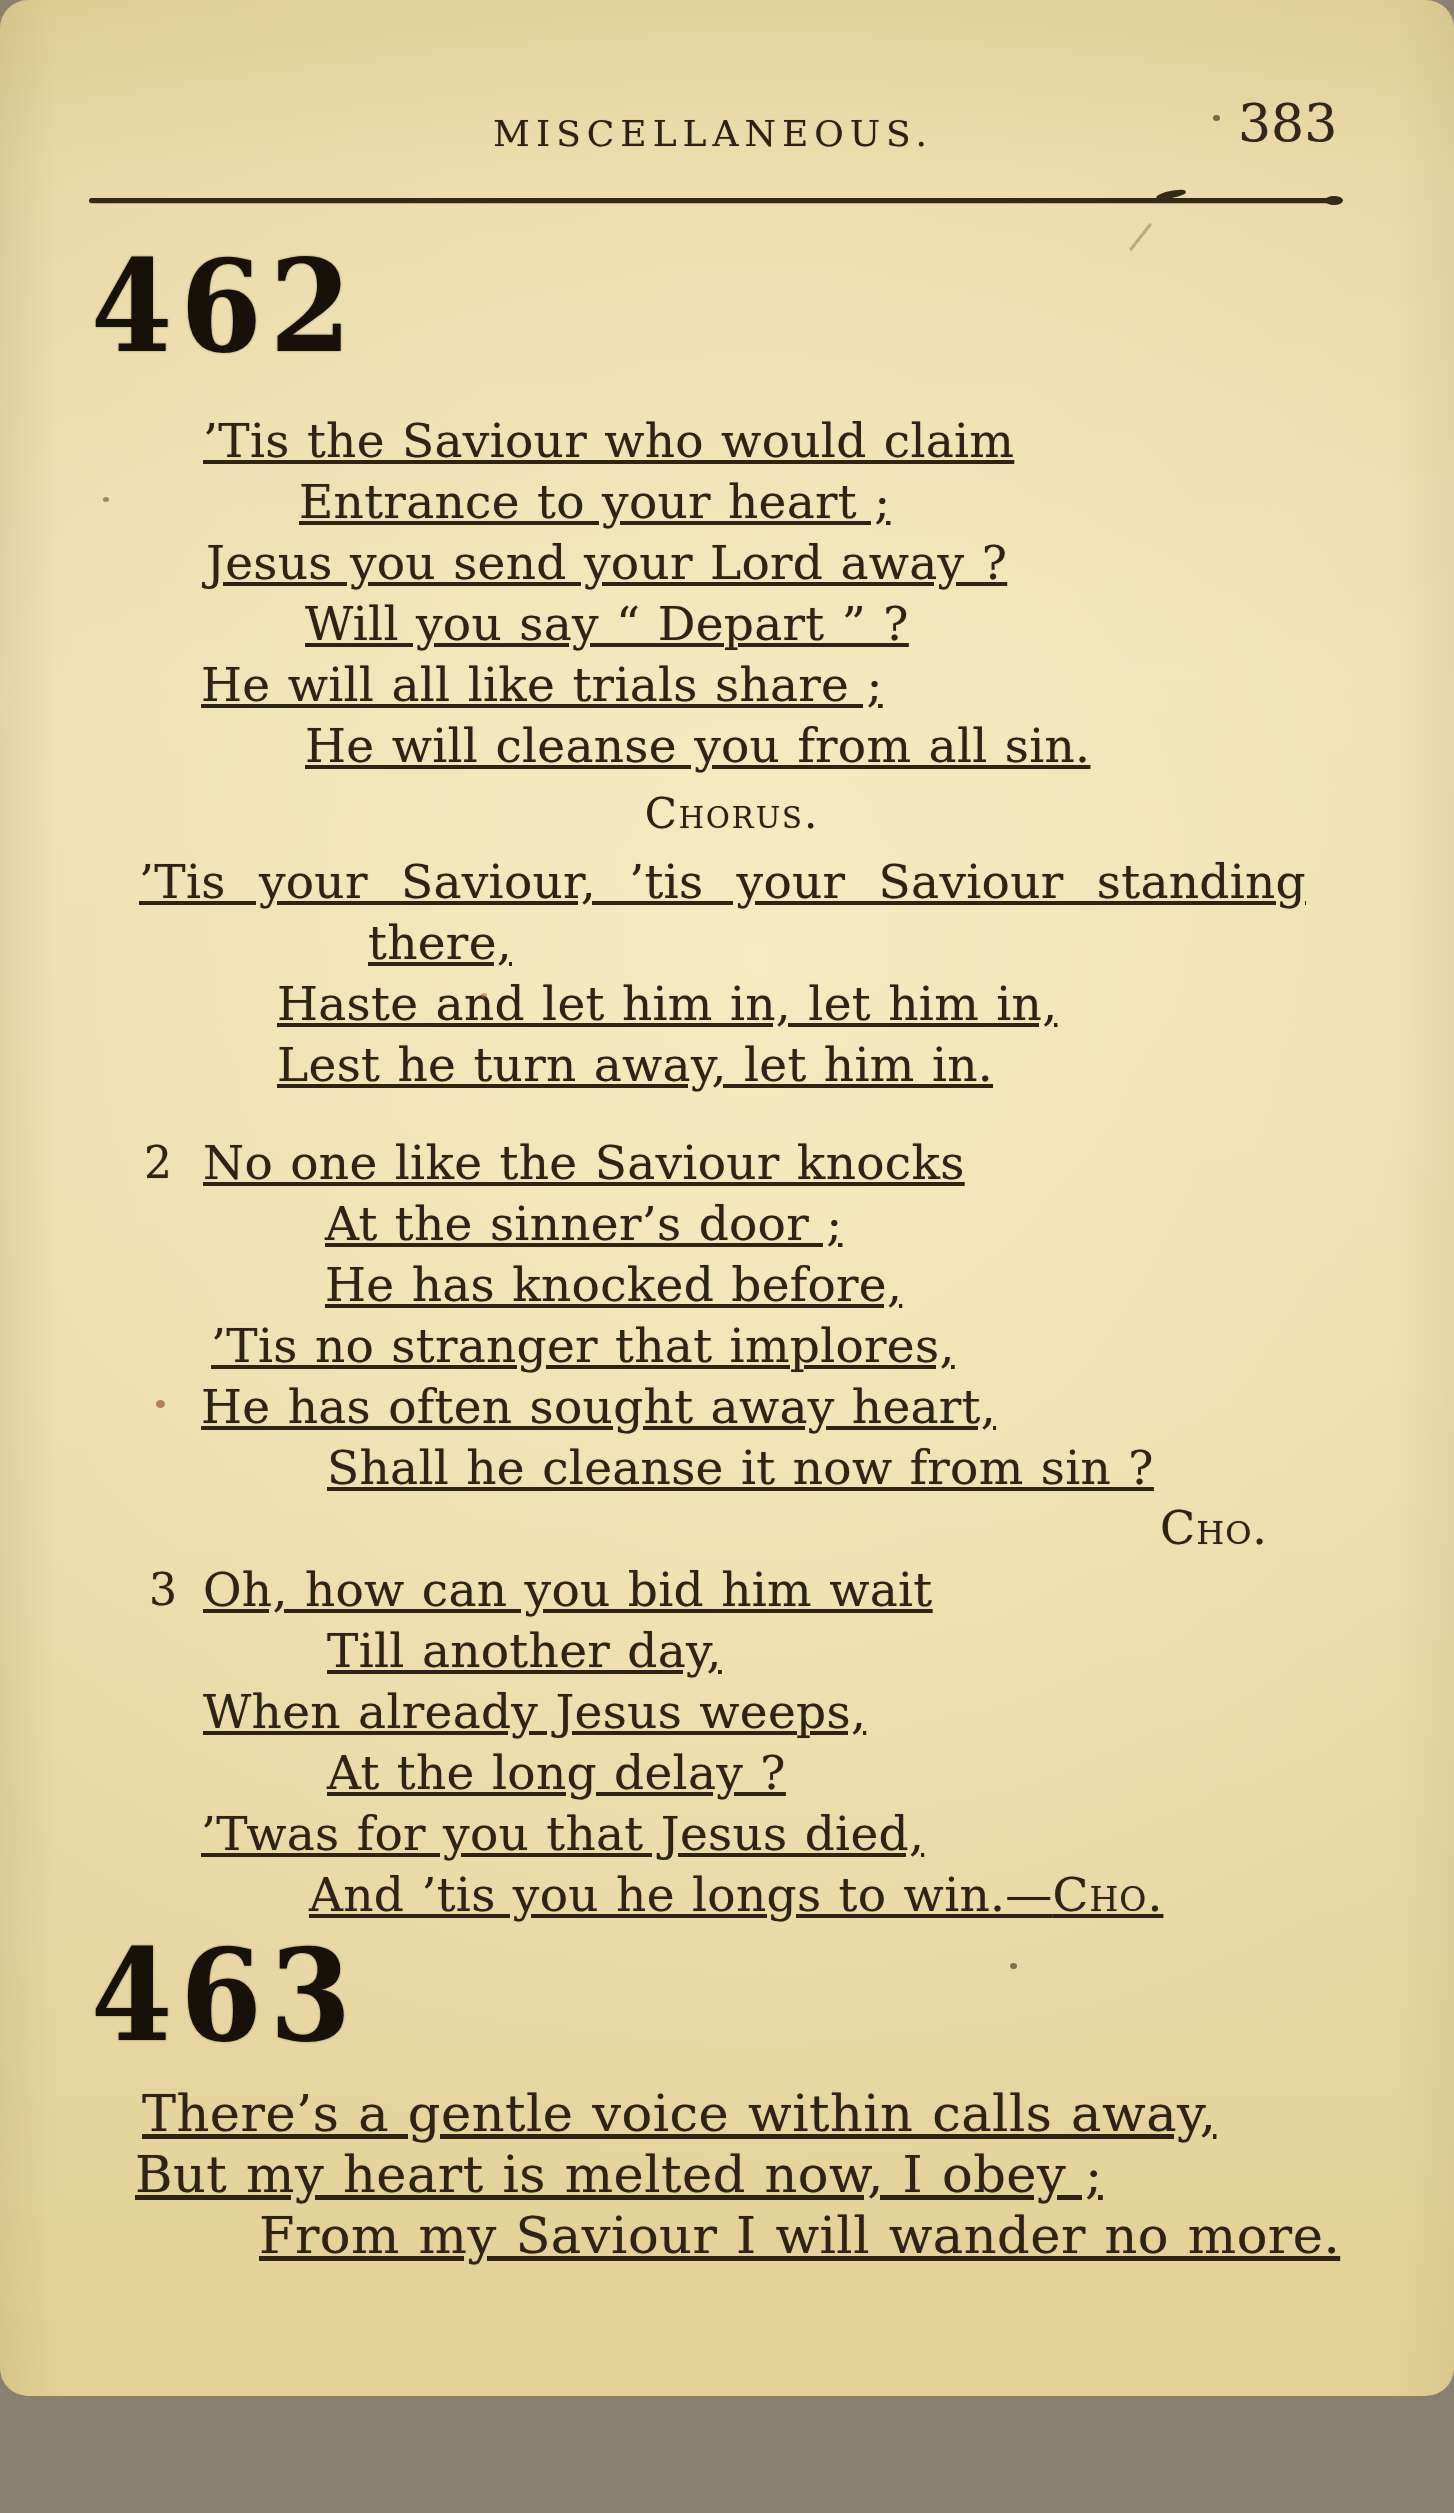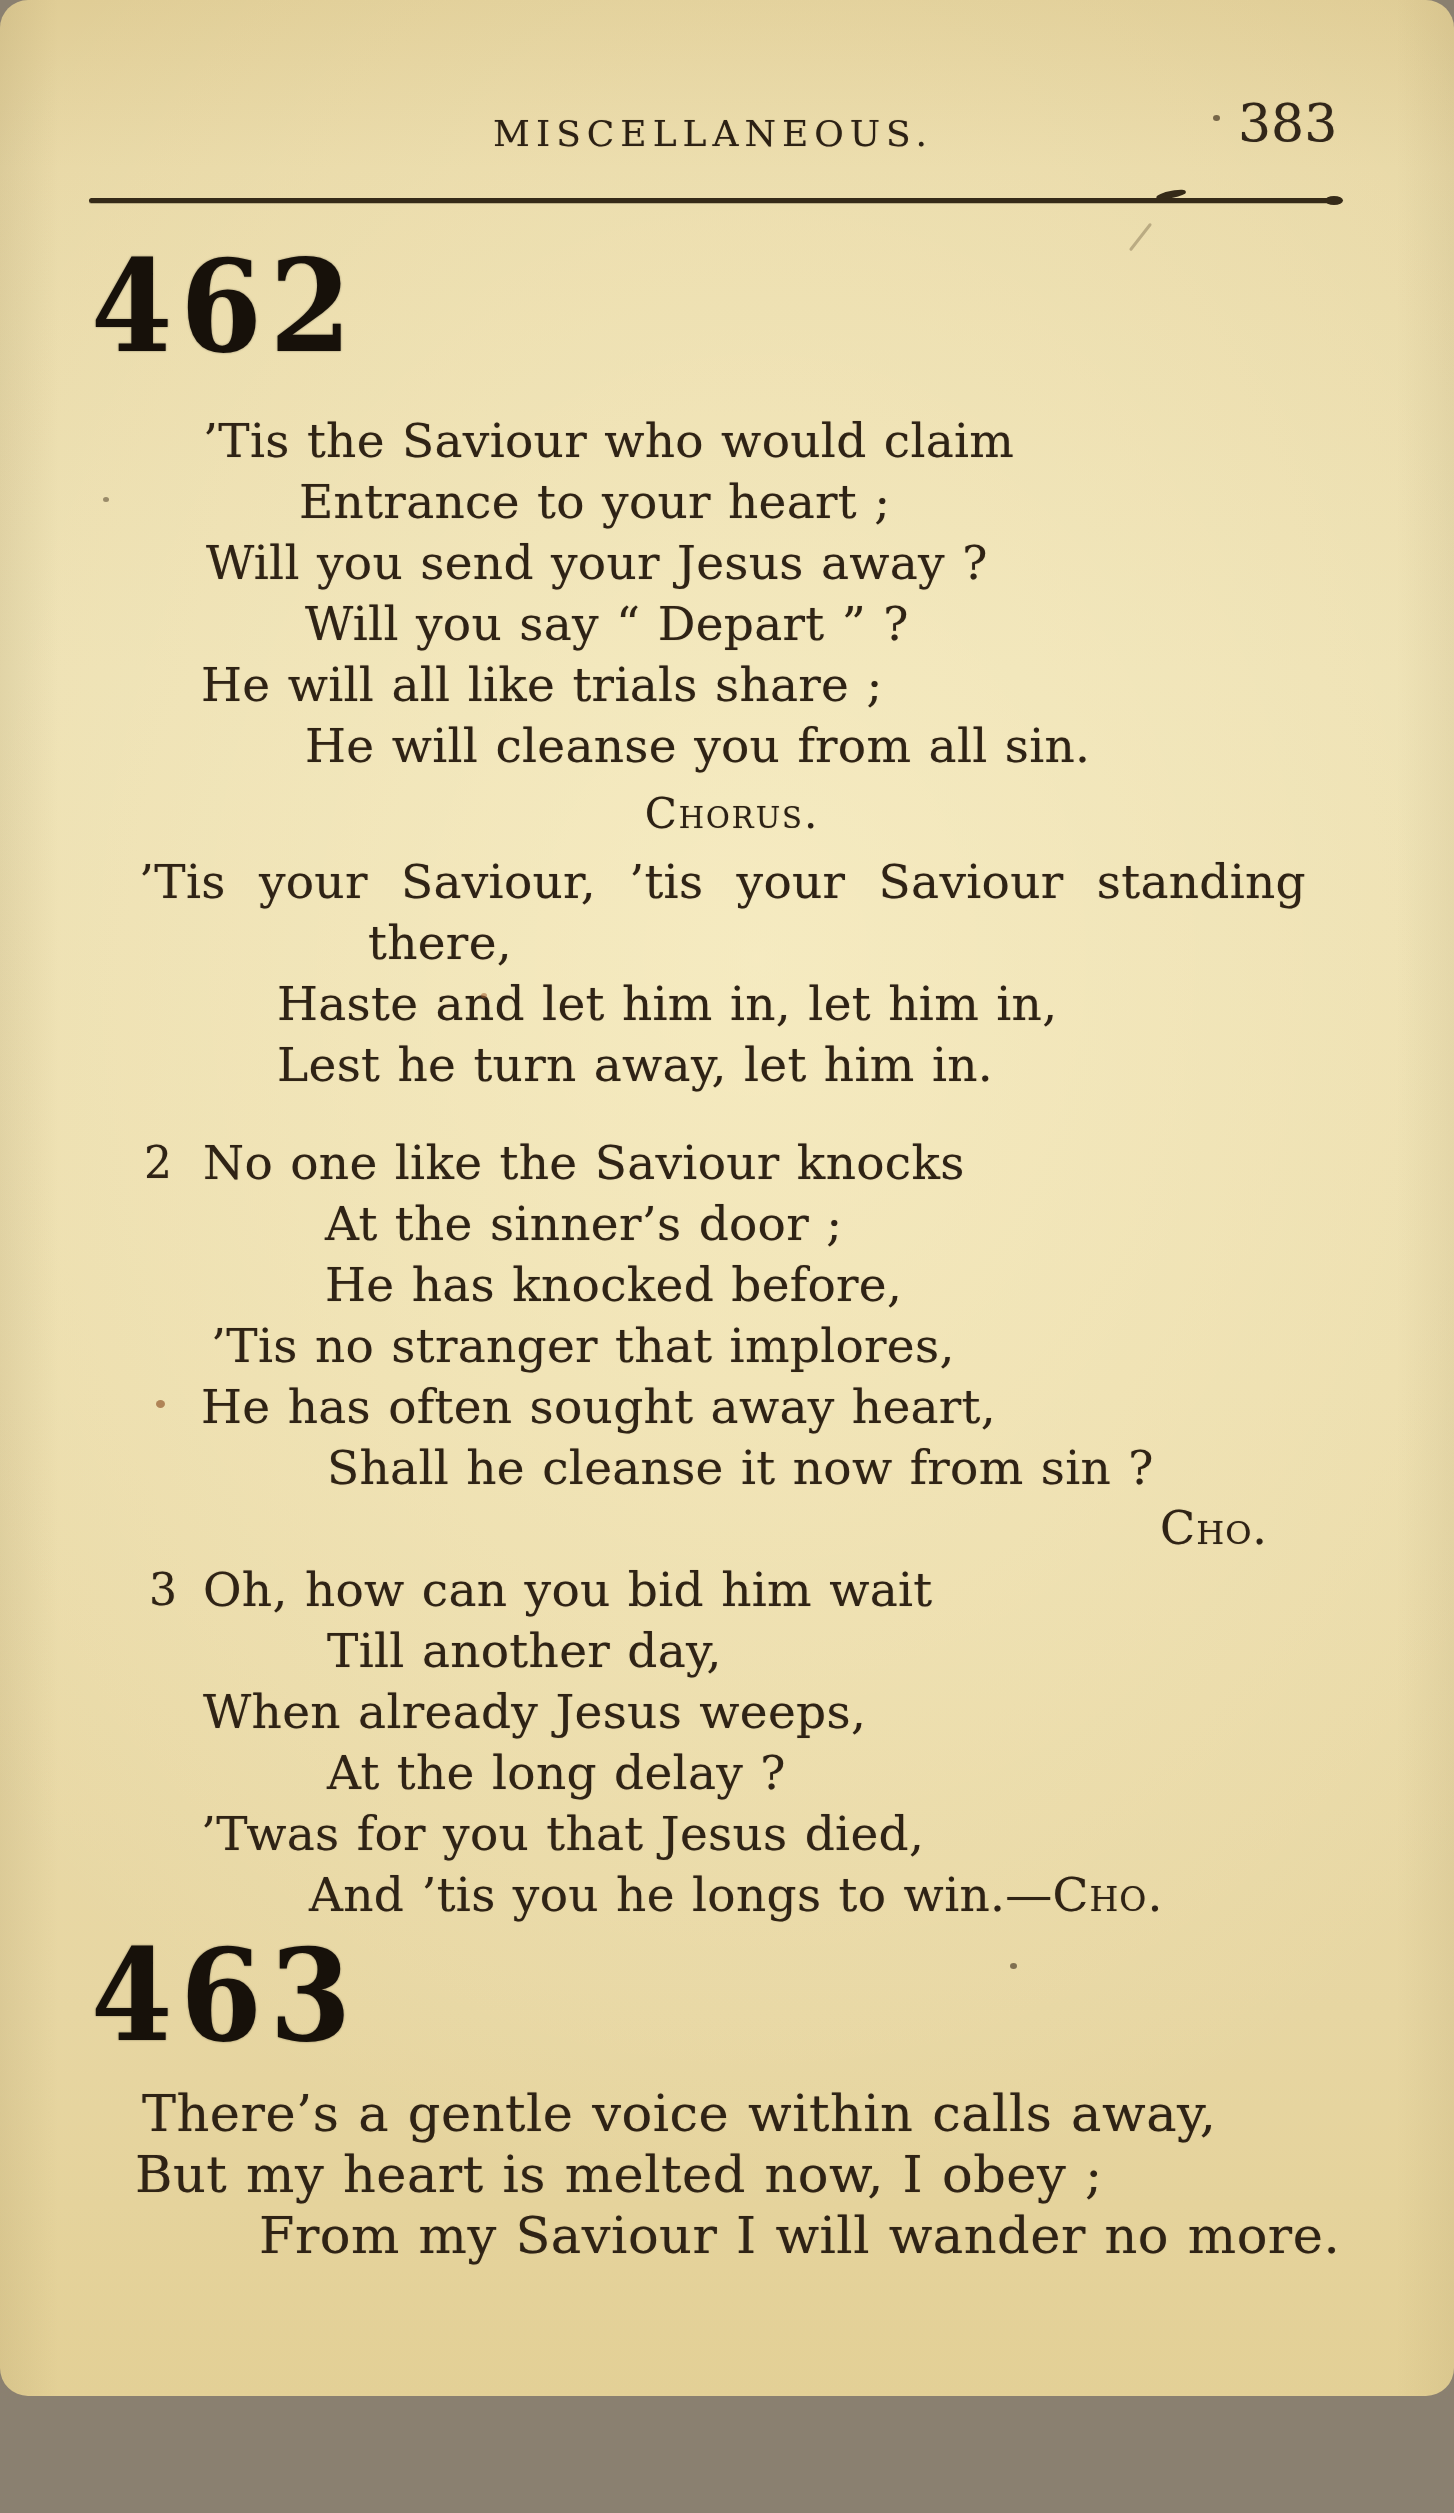--- a/index.html
+++ b/index.html
@@ -68,21 +68,21 @@
   }
   #num-462 { top:244px; }
   #num-463 { top:1933px; }
 
   
   .block { position:absolute; left:0; width:100%; }
   .line {
     position:relative;
     font-size:47px; line-height:61px;
     letter-spacing:0.3px; word-spacing:2px;
-    white-space:nowrap; color:#2f2315;
+    white-space:nowrap; color:#2f2315;text-decoration:underline;
   }
   .verse-num {
     position:absolute; top:0;
     font-size:44px; color:#2f2315;
   }
   .spread  { word-spacing:18px; }
   .h463 .line { font-size:51px; letter-spacing:0.5px; }
   .wide2   { letter-spacing:1px; word-spacing:6px; }
 
   #verse-462-1 { top:410px; }
@@ -123,21 +123,21 @@
     <span class="blip"></span>
     <span class="end-dot"></span>
   </div>
   <div class="pencil-mark"></div>
 
   <h2 class="hymn-number" id="num-462">462</h2>
 
   <div class="block" id="verse-462-1">
     <div class="line ink" style="margin-left:203px">’Tis the Saviour who would claim</div>
     <div class="line ink" style="margin-left:299px">Entrance to your heart ;</div>
-    <div class="line ink" style="margin-left:206px">Will you send your Jesus away ?</div>
+    <div class="line ink" style="margin-left:206px">Jesus you send your Lord away ?</div>
     <div class="line ink" style="margin-left:305px">Will you say “ Depart ” ?</div>
     <div class="line ink" style="margin-left:201px">He will all like trials share ;</div>
     <div class="line ink" style="margin-left:305px">He will cleanse you from all sin.</div>
   </div>
 
   <div id="chorus-heading-462" class="ink">Chorus.</div>
   <div class="block" id="chorus-462">
     <div class="line ink spread" style="margin-left:139px">’Tis your Saviour, ’tis your Saviour standing</div>
     <div class="line ink" style="margin-left:368px">there,</div>
     <div class="line ink" style="margin-left:277px">Haste and let him in, let him in,</div>

